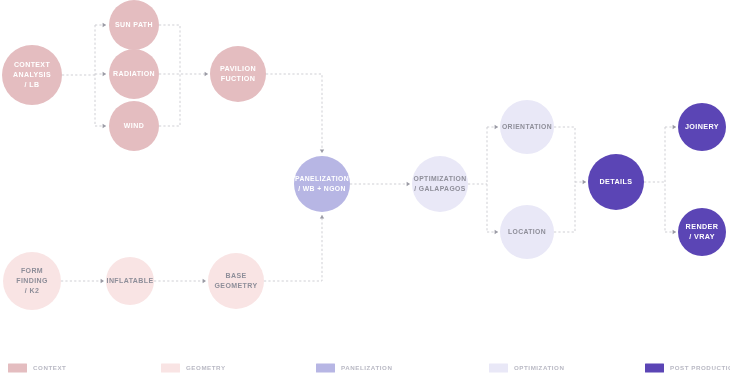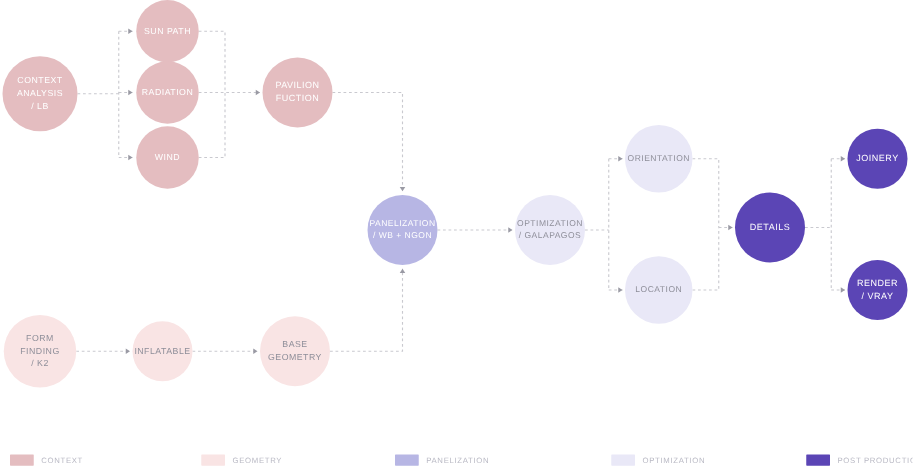--- a/index.html
+++ b/index.html
@@ -13,20 +13,21 @@
     font-family: "Liberation Sans", sans-serif;
     overflow: hidden;
     position: relative;
   }
   #diagram-root {
     position: absolute;
     left: 0;
     top: 0;
     width: 591px;
     height: 377px;
+    font-weight: bold;
   }
   svg#flow {
     display: block;
     width: 730px;
     height: 377px;
   }
   .node-label {
     font-family: "Liberation Sans", sans-serif;
     text-anchor: middle;
     dominant-baseline: middle;

